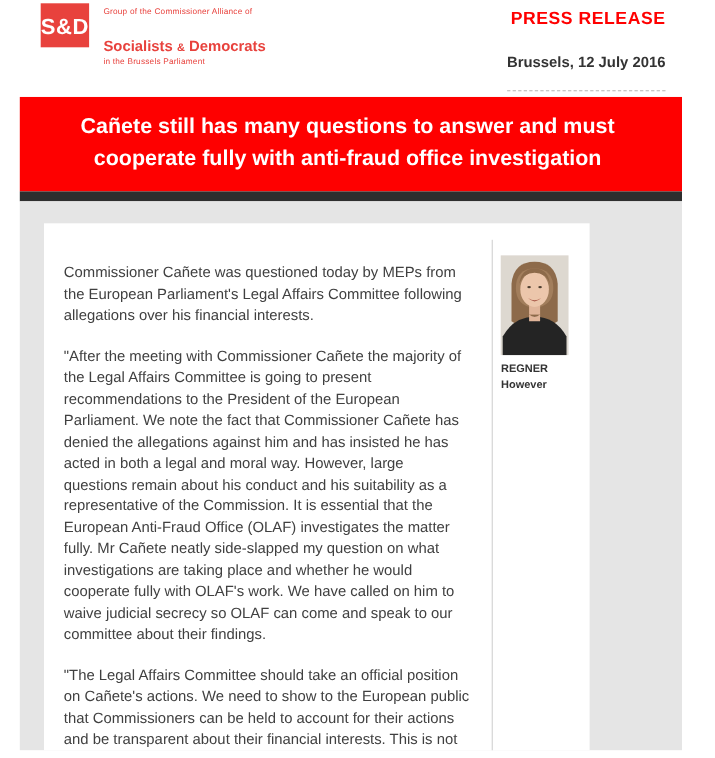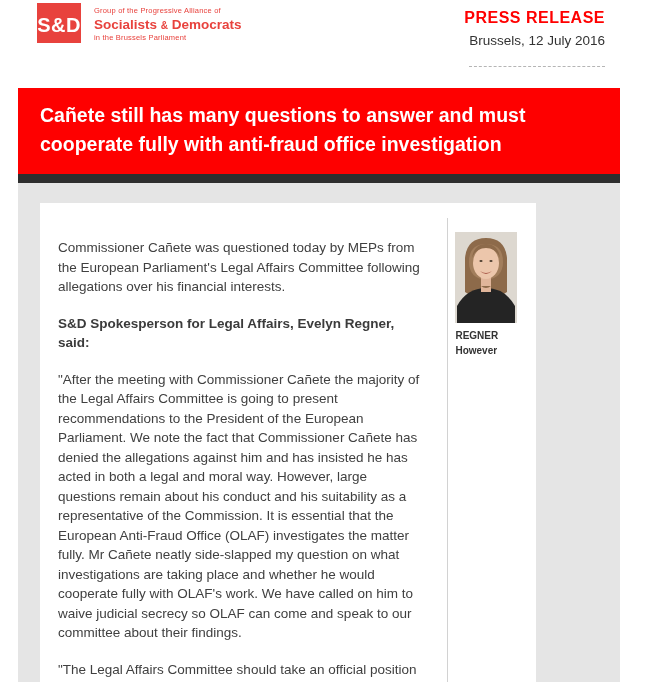--- a/index.html
+++ b/index.html
@@ -21,32 +21,32 @@
   
   .header{position:relative;height:88px;background:#fff;}
   .logo-group{position:absolute;left:37px;top:3px;display:flex;align-items:flex-start;}
   .sd-square{
     width:44px;height:40px;background:var(--logo-red);color:#fff;
     display:flex;align-items:flex-end;justify-content:center;
     font-weight:bold;font-size:20px;letter-spacing:0.5px;padding-bottom:6px;
   }
   .logo-lines{margin-left:13px;color:var(--logo-red);padding-top:4px;line-height:1;}
   .logo-line1,.logo-line3{font-size:7.5px;letter-spacing:0.2px;}
-  .logo-line2{font-size:13.5px;font-weight:bold;margin:3px 0 3px 0;}
+  .logo-line2{font-size:13.5px;font-weight:bold;margin:20px 0 3px 0;}
   .logo-amp{font-size:10px;font-weight:bold;}
   .press-block{position:absolute;right:45px;top:5px;text-align:right;}
   .press-title{color:#ff0000;font-size:16px;font-weight:bold;letter-spacing:0.5px;line-height:26px;}
   .dateline{
-    display:inline-block;color:#333;font-size:13.5px;font-weight:normal;
-    margin-top:2px;padding-bottom:18px;border-bottom:1px dashed #b5b5b5;
+    display:inline-block;color:#333;font-size:13.5px;font-weight:bold;
+    margin-top:18px;padding-bottom:18px;border-bottom:1px dashed #b5b5b5;
   }
 
   
   .frame{margin-left:18px;width:602px;height:594px;}
-  .banner{background:var(--brand-red);height:86px;padding:13px 24px 0 22px;}
+  .banner{background:var(--brand-red);height:86px;padding:13px 24px 0 22px;text-align:center;}
   .banner-headline{
     margin:0;color:#ffffff;font-size:19.5px;line-height:29px;font-weight:bold;
     max-width:552px;
   }
   .dark-bar{height:9px;background:var(--dark-bar);}
   .gray-body{background:var(--page-gray);height:499px;padding:20px 20px 0 22px;}
   .white-card{background:#ffffff;width:496px;height:479px;padding-top:15px;overflow:hidden;}
   .content-row{display:flex;min-height:464px;}
 
   .main-col{width:460px;padding:20px 20px 0 18px;}
@@ -62,21 +62,21 @@
 </style>
 </head>
 <body>
 
 <div class="header">
   <div class="logo-group">
     <div class="sd-square">
       <span>S&amp;D</span>
     </div>
     <div class="logo-lines">
-      <div class="logo-line1">Group of the Progressive Alliance of</div>
+      <div class="logo-line1">Group of the Commissioner Alliance of</div>
       <div class="logo-line2"><span>Socialists</span> <span class="logo-amp">&amp;</span> <span>Democrats</span></div>
       <div class="logo-line3">in the Brussels Parliament</div>
     </div>
   </div>
   <div class="press-block">
     <div class="press-title">PRESS RELEASE</div>
     <div><span class="dateline">Brussels, 12 July 2016</span></div>
   </div>
 </div>
 
@@ -84,21 +84,20 @@
   <div class="banner">
     <h1 class="banner-headline">Cañete still has many questions to answer and must cooperate fully with anti-fraud office investigation</h1>
   </div>
   <div class="dark-bar"></div>
   <div class="gray-body">
     <div class="white-card">
       <div class="content-row">
 
         <div class="main-col">
           <p>Commissioner Cañete was questioned today by MEPs from the European Parliament's Legal Affairs Committee following allegations over his financial interests.</p>
-          <p class="bold">S&amp;D Spokesperson for Legal Affairs, Evelyn Regner, said:</p>
           <p>"After the meeting with Commissioner Cañete the majority of the Legal Affairs Committee is going to present recommendations to the President of the European Parliament. We note the fact that Commissioner Cañete has denied the allegations against him and has insisted he has acted in both a legal and moral way. However, large questions remain about his conduct and his suitability as a representative of the Commission. It is essential that the European Anti-Fraud Office (OLAF) investigates the matter fully. Mr Cañete neatly side-slapped my question on what investigations are taking place and whether he would cooperate fully with OLAF's work. We have called on him to waive judicial secrecy so OLAF can come and speak to our committee about their findings.</p>
           <p>"The Legal Affairs Committee should take an official position on Cañete's actions. We need to show to the European public that Commissioners can be held to account for their actions and be transparent about their financial interests. This is not just about whether Commissioner Cañete acted in a legal way but whether he has acted with the moral and personal character needed in such a high-profile public role."</p>
         </div>
 
         <div class="side-col">
           <div class="photo">
             <svg width="62" height="91" viewBox="0 0 62 91" xmlns="http://www.w3.org/2000/svg">
               <rect x="0" y="0" width="62" height="91" fill="#d9d3ca"></rect>
               <rect x="0" y="0" width="62" height="91" fill="#ffffff" opacity="0.12"></rect>
               <path d="M10 60 L10 26 Q12 6 31 6 Q50 6 52 26 L52 60 Q44 66 31 66 Q18 66 10 60 Z" fill="#8d6a4a"></path>

